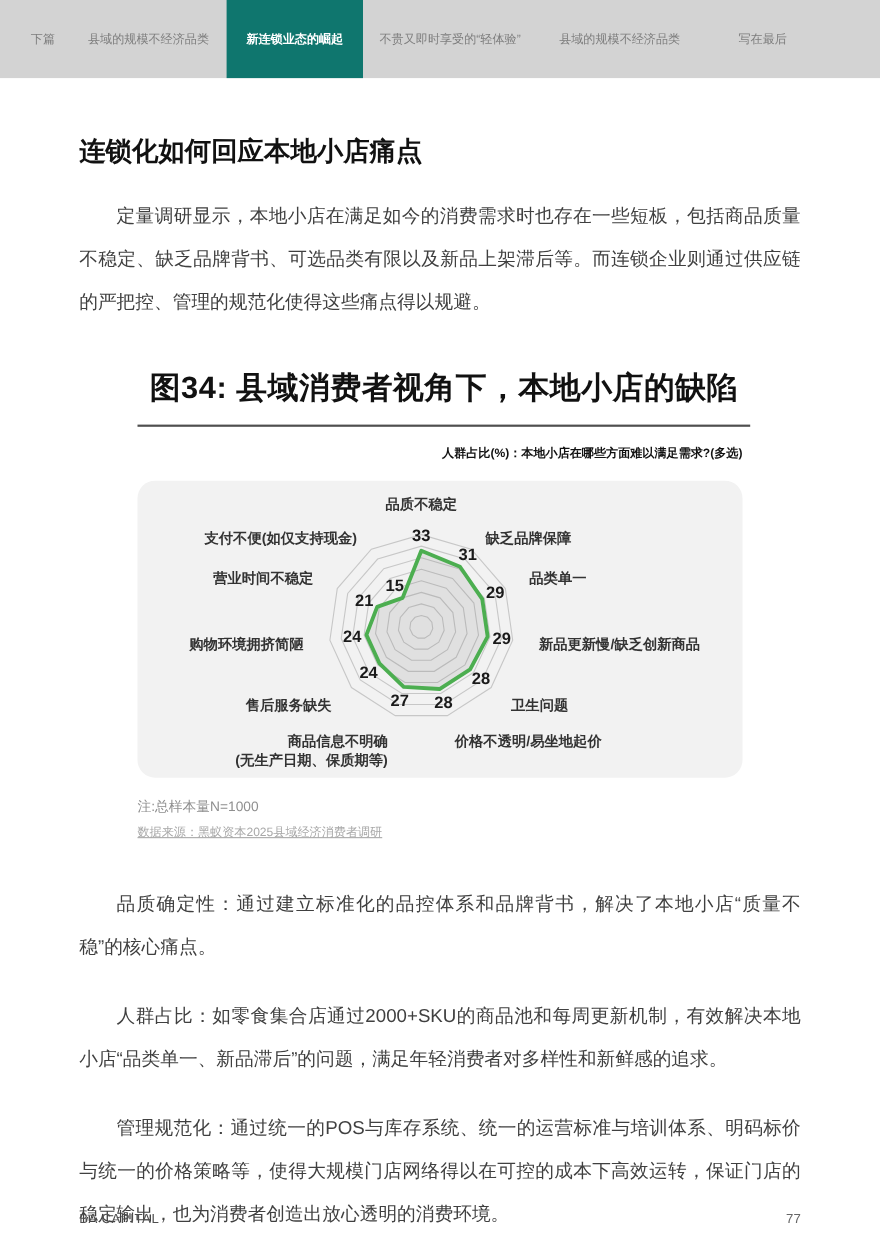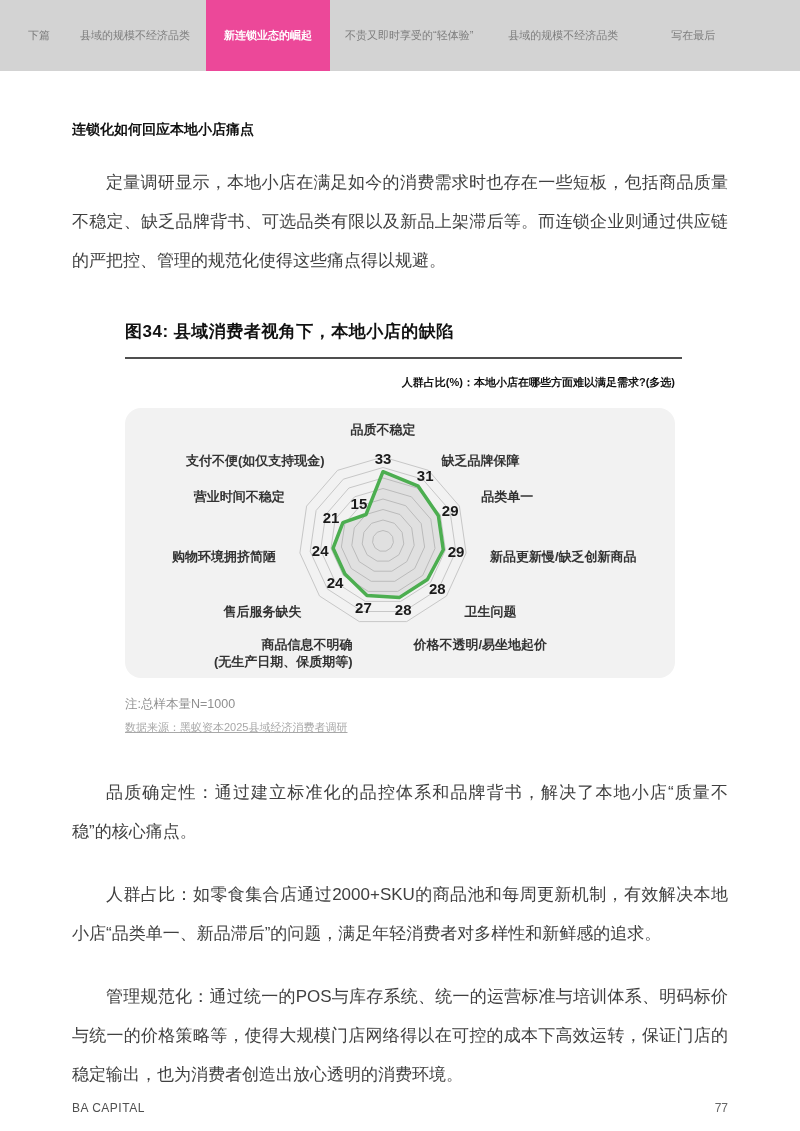--- a/index.html
+++ b/index.html
@@ -26,53 +26,54 @@
     white-space:nowrap;
     cursor:default;
   }
   .nav-item:nth-child(1){margin-left:28px;}
   .nav-item:nth-child(2){margin-left:30px;}
   .nav-item:nth-child(3){margin-left:16px;}
   .nav-item:nth-child(4){margin-left:15px;}
   .nav-item:nth-child(5){margin-left:35px;}
   .nav-item:nth-child(6){margin-left:53px;}
   .nav-item.active{
-    background:#ec4899;
+    background:#0f766e;
     color:#ffffff;
     padding:0 18px;
     font-weight:bold;
   }
   
   .content{padding:0 72px;}
   .section-heading{
     margin:50px 0 0;
-    font-size:14px;
+    font-size:24px;
     font-weight:bold;
     color:#111111;
   }
   .para{
     margin:0;
     font-size:17px;
     line-height:39px;
     text-align:justify;
     text-indent:2em;
     color:#404040;
   }
   .para-1{margin-top:24px;}
   .para-2{margin-top:38px;}
   .para-3{margin-top:24px;}
   .para-4{margin-top:24px;}
   .lead{font-weight:normal;}
   
   .figure{margin-left:53px;margin-top:40px;width:557px;}
   .fig-title{
-    font-size:17px;
+    font-size:28px;
     font-weight:bold;
     color:#111111;
     letter-spacing:0.5px;
+    text-align:center;
   }
   .fig-rule{height:2px;background:#4f4f4f;margin-top:14px;width:557px;}
   .fig-subtitle{
     width:550px;
     margin-top:16px;
     text-align:right;
     font-size:11px;
     font-weight:bold;
     color:#111111;
   }

